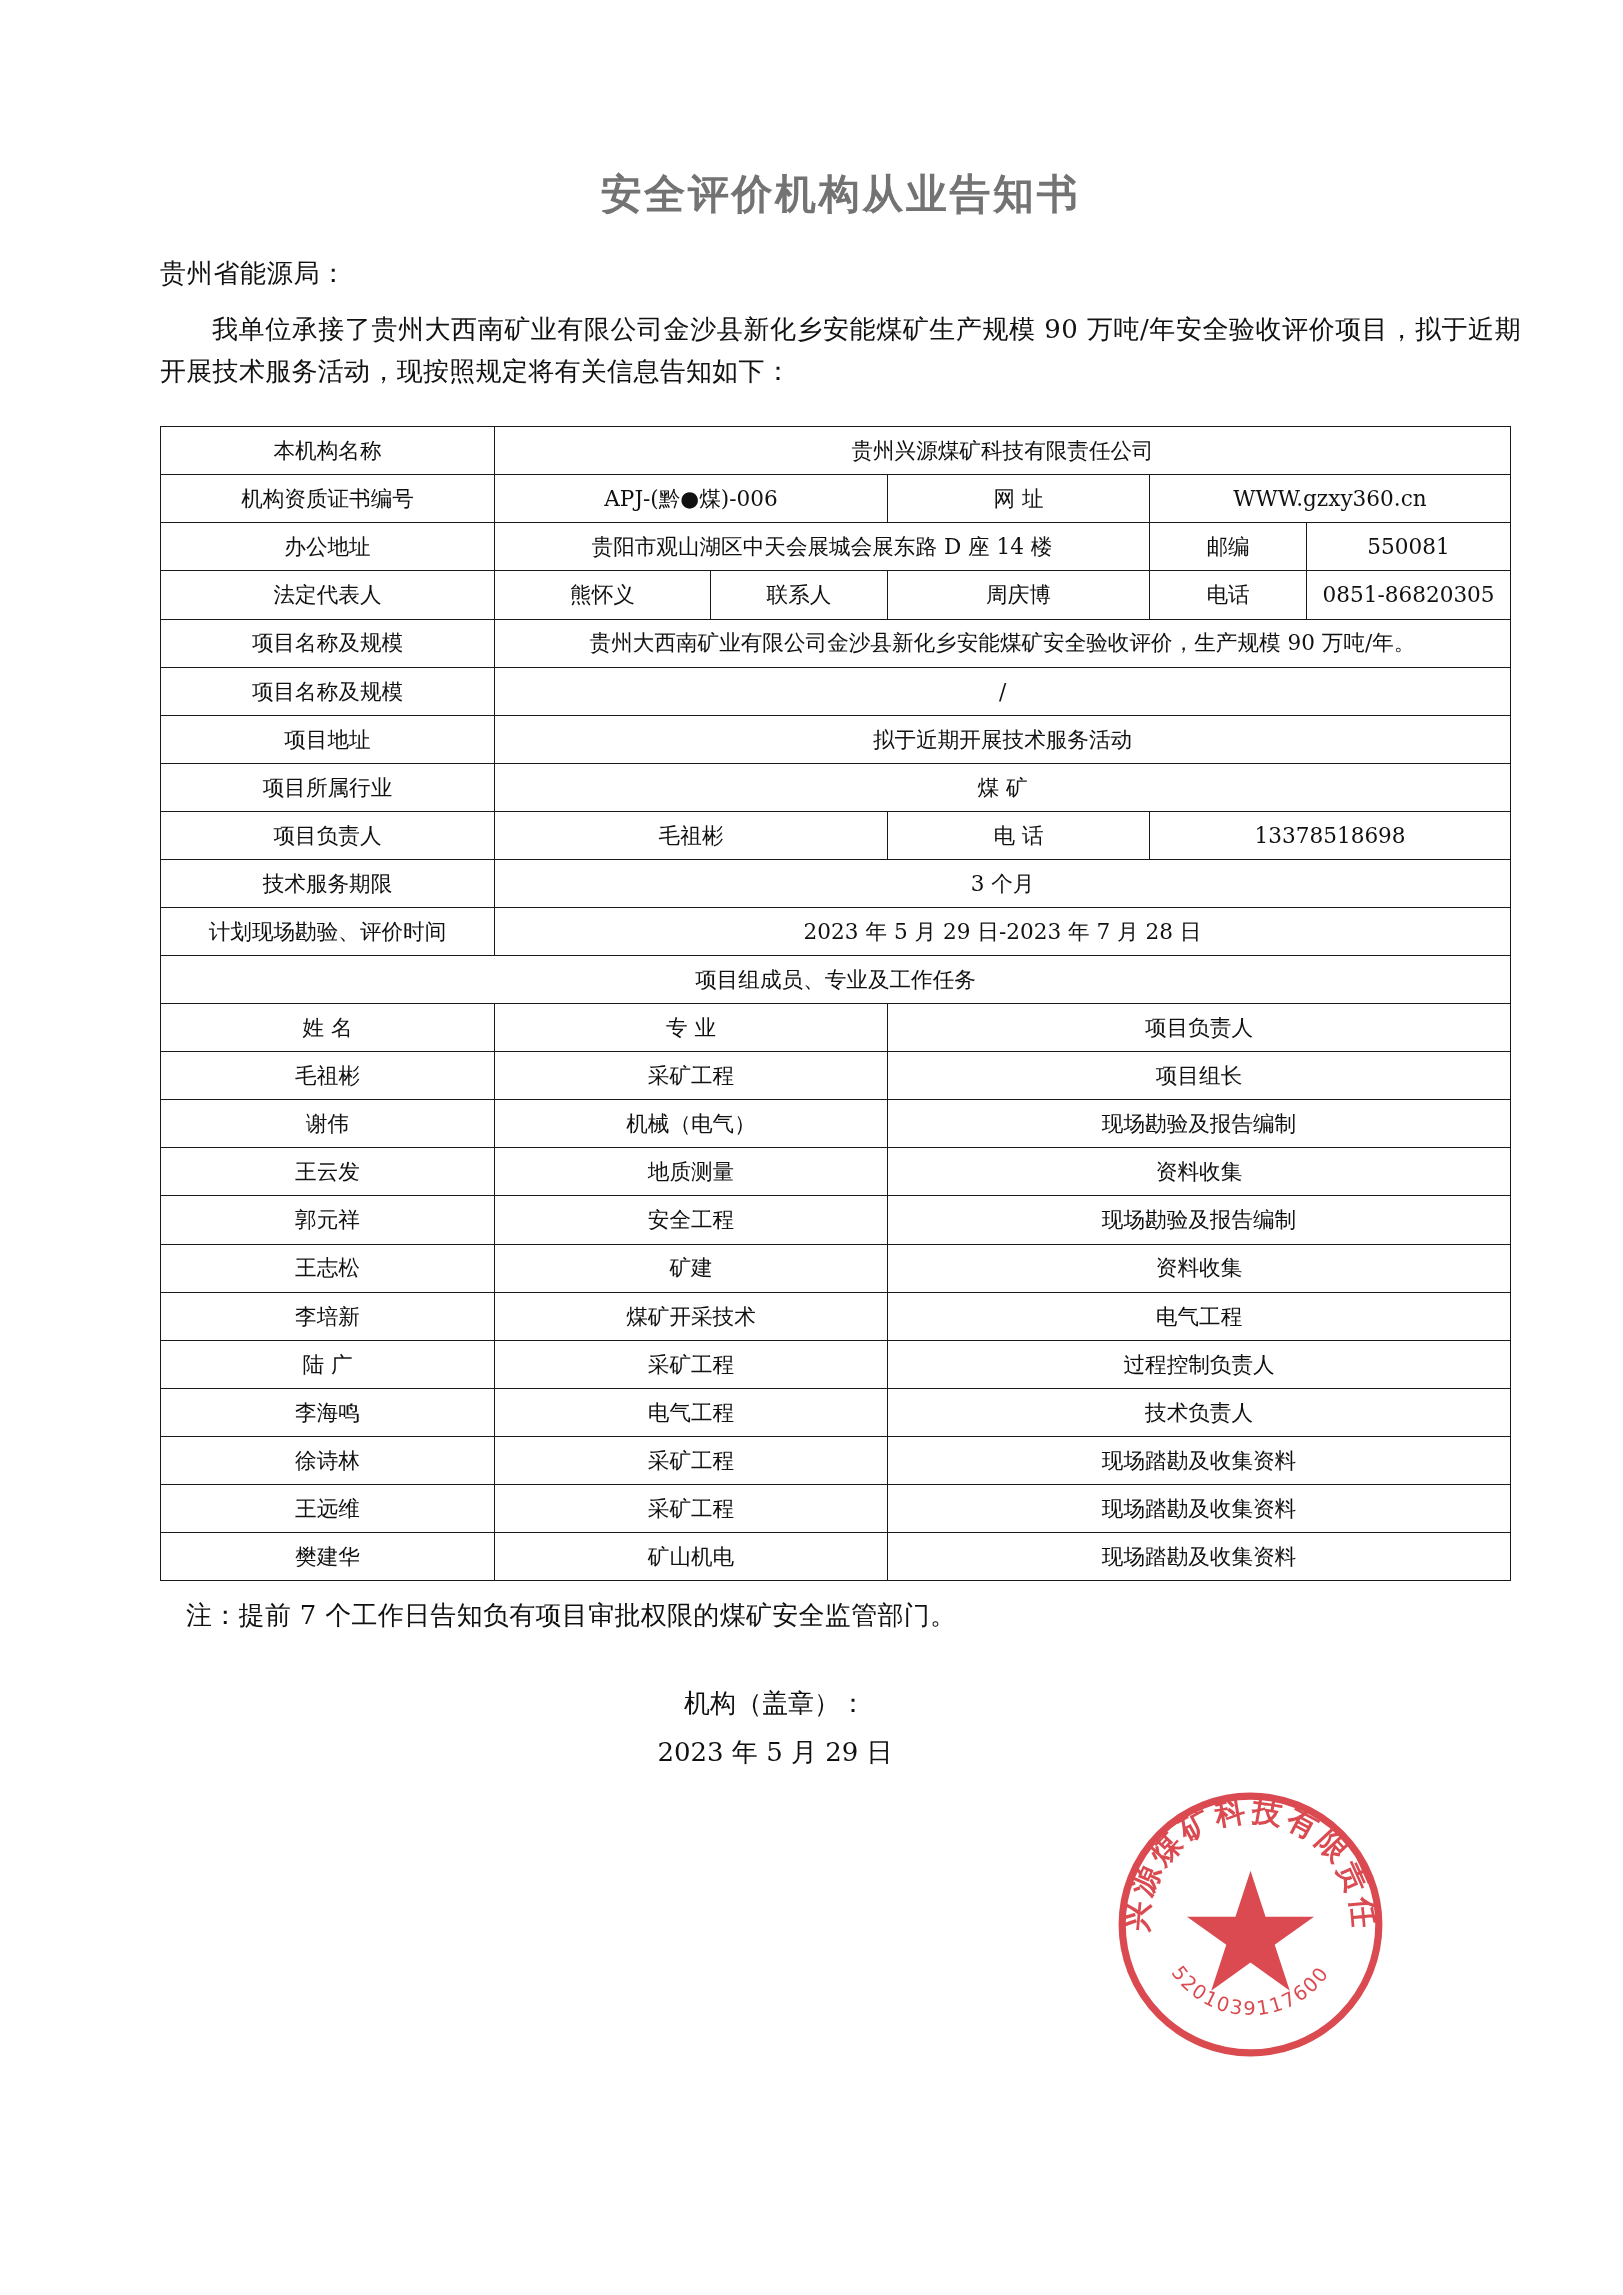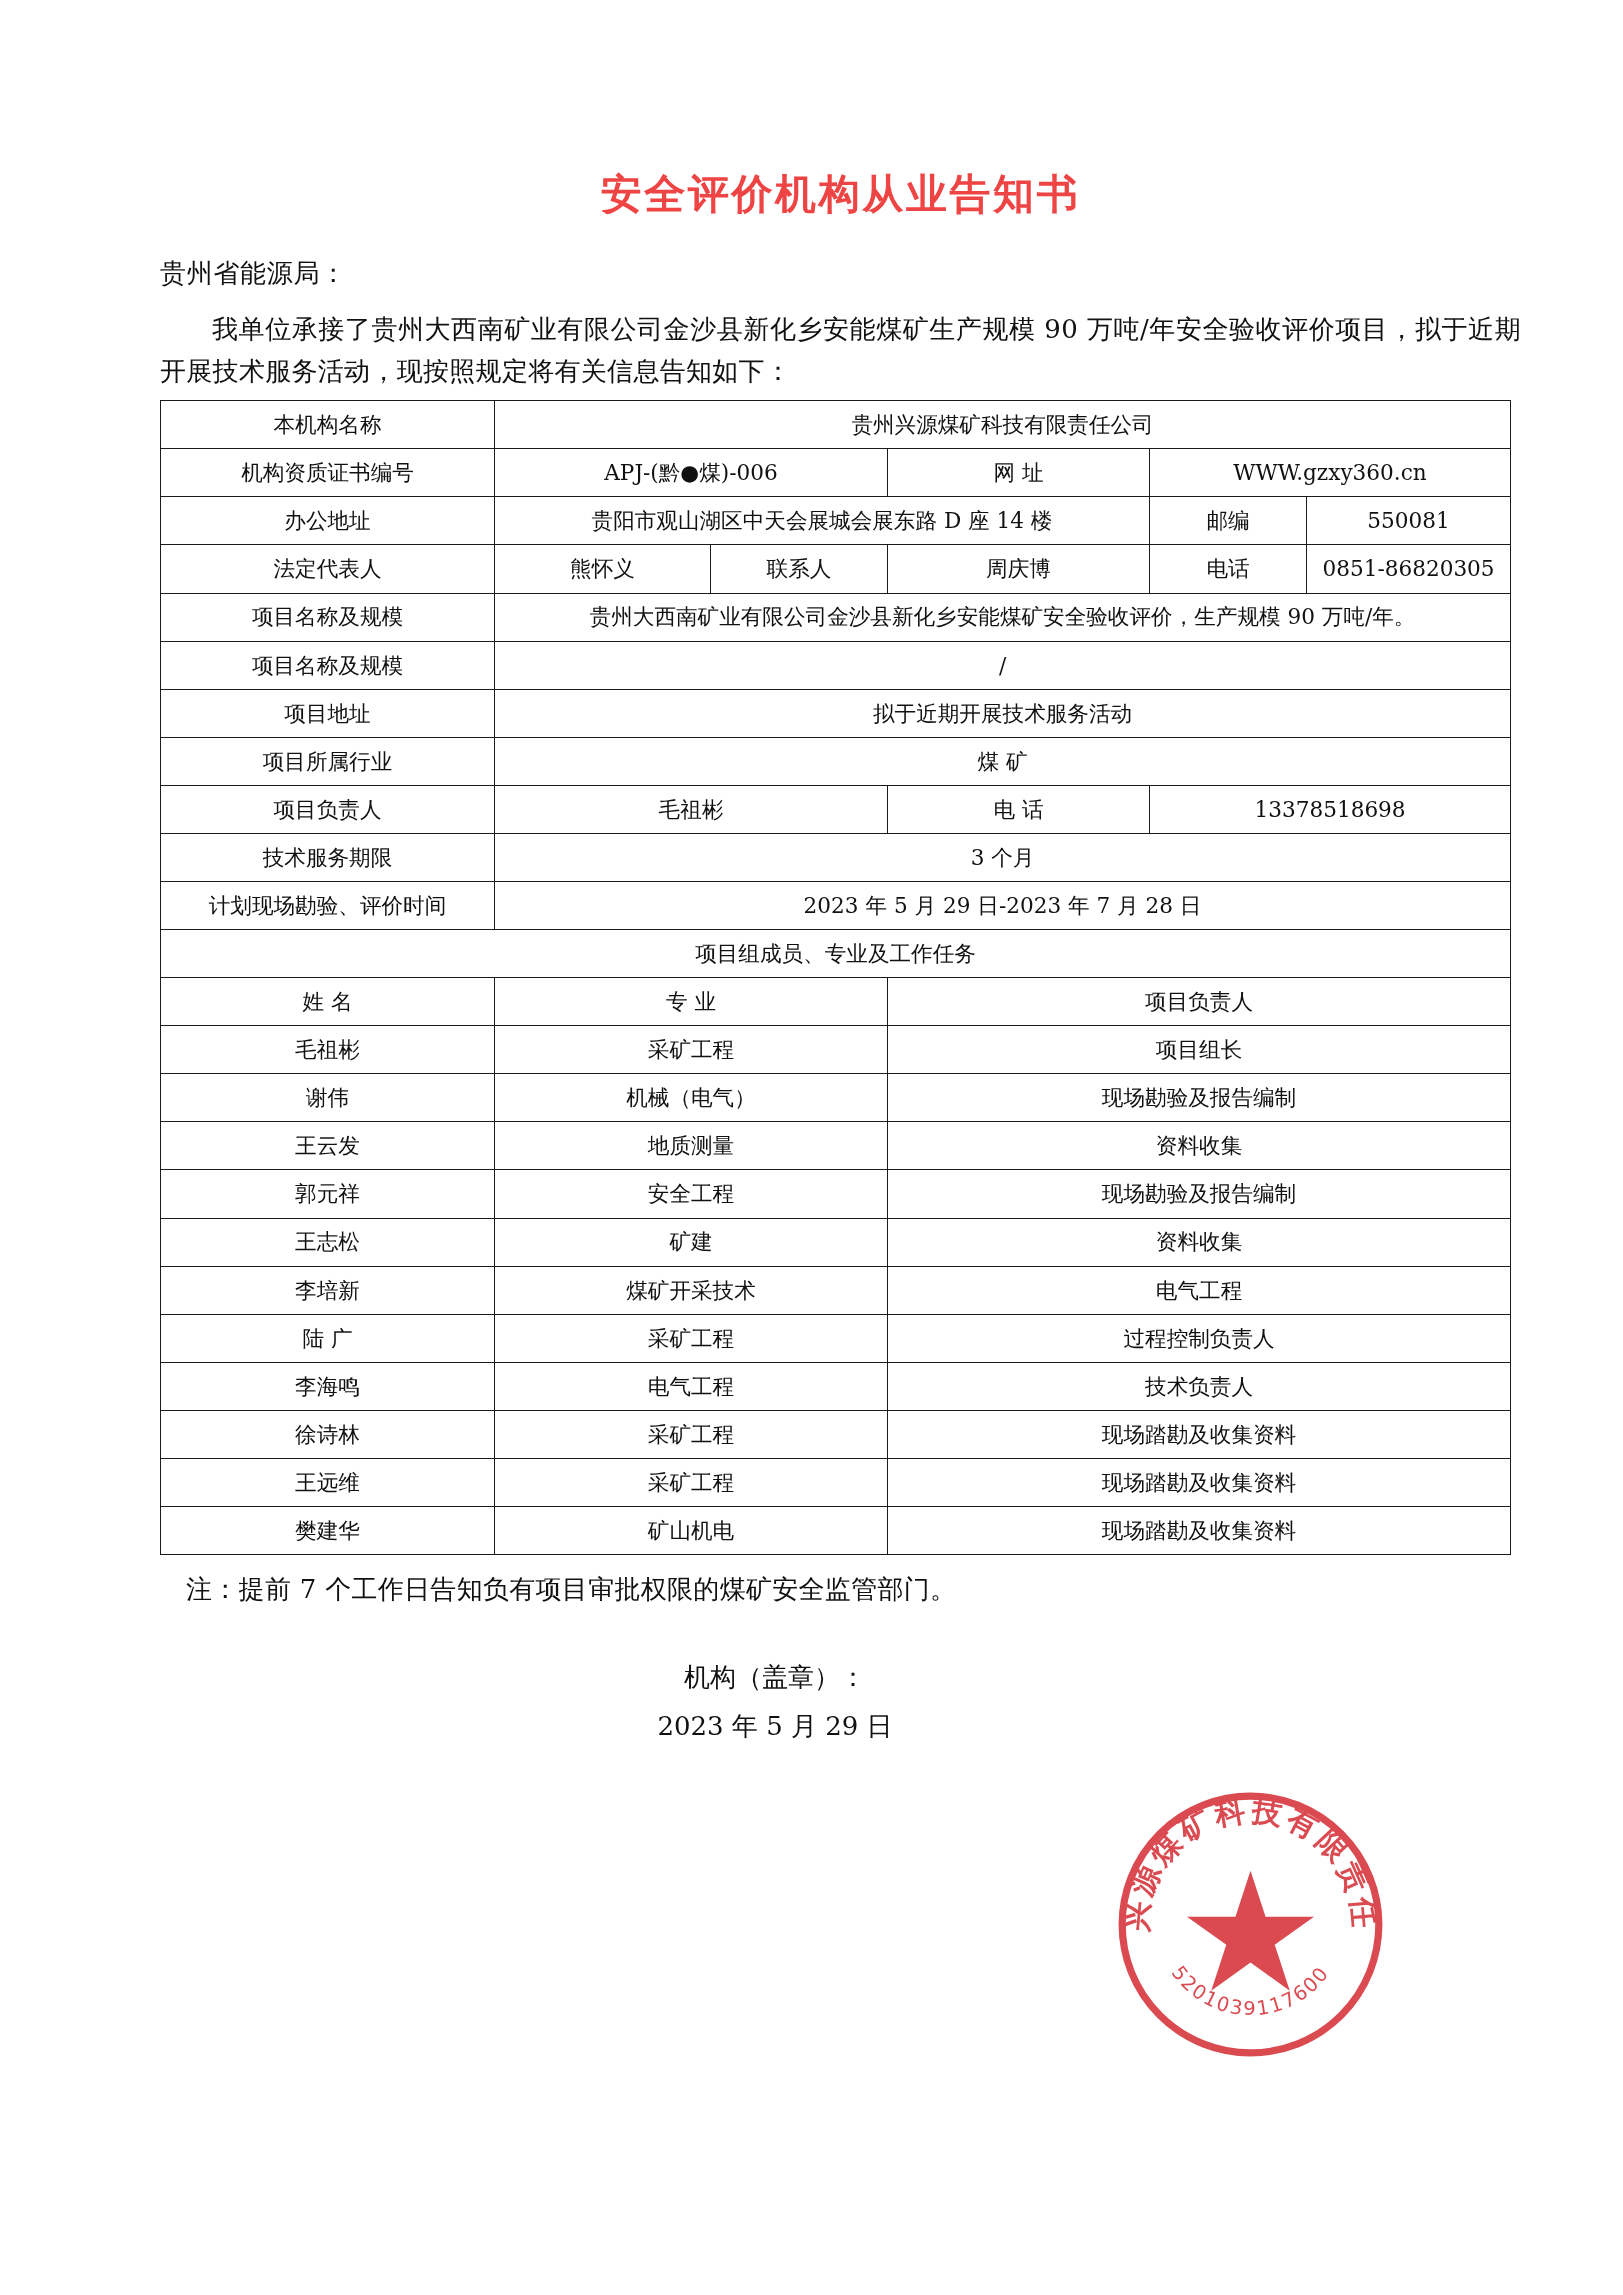--- a/index.html
+++ b/index.html
@@ -29,32 +29,32 @@
     top: 167px;
     width: 1361px;
   }
   .doc-title {
     text-align: center;
     font-size: 41px;
     font-weight: bold;
     letter-spacing: 2.6px;
     font-family: "DejaVu Sans", "Liberation Sans", sans-serif;
     margin: 0 0 34px 0;
-    color: #ef4444;
+    color: #737373;
   }
   .addressee {
     font-size: 26px;
     margin: 0 0 17px 0;
     letter-spacing: 0.7px;
   }
   .intro {
     font-size: 26px;
     line-height: 1.62;
     text-indent: 52px;
-    margin: 0 0 8px 0;
+    margin: 0 0 34px 0;
     letter-spacing: 0.3px;
     text-align: justify;
   }
   table.info {
     border-collapse: collapse;
     width: 1350px;
     table-layout: fixed;
     font-size: 21.6px;
   }
   table.info td {

